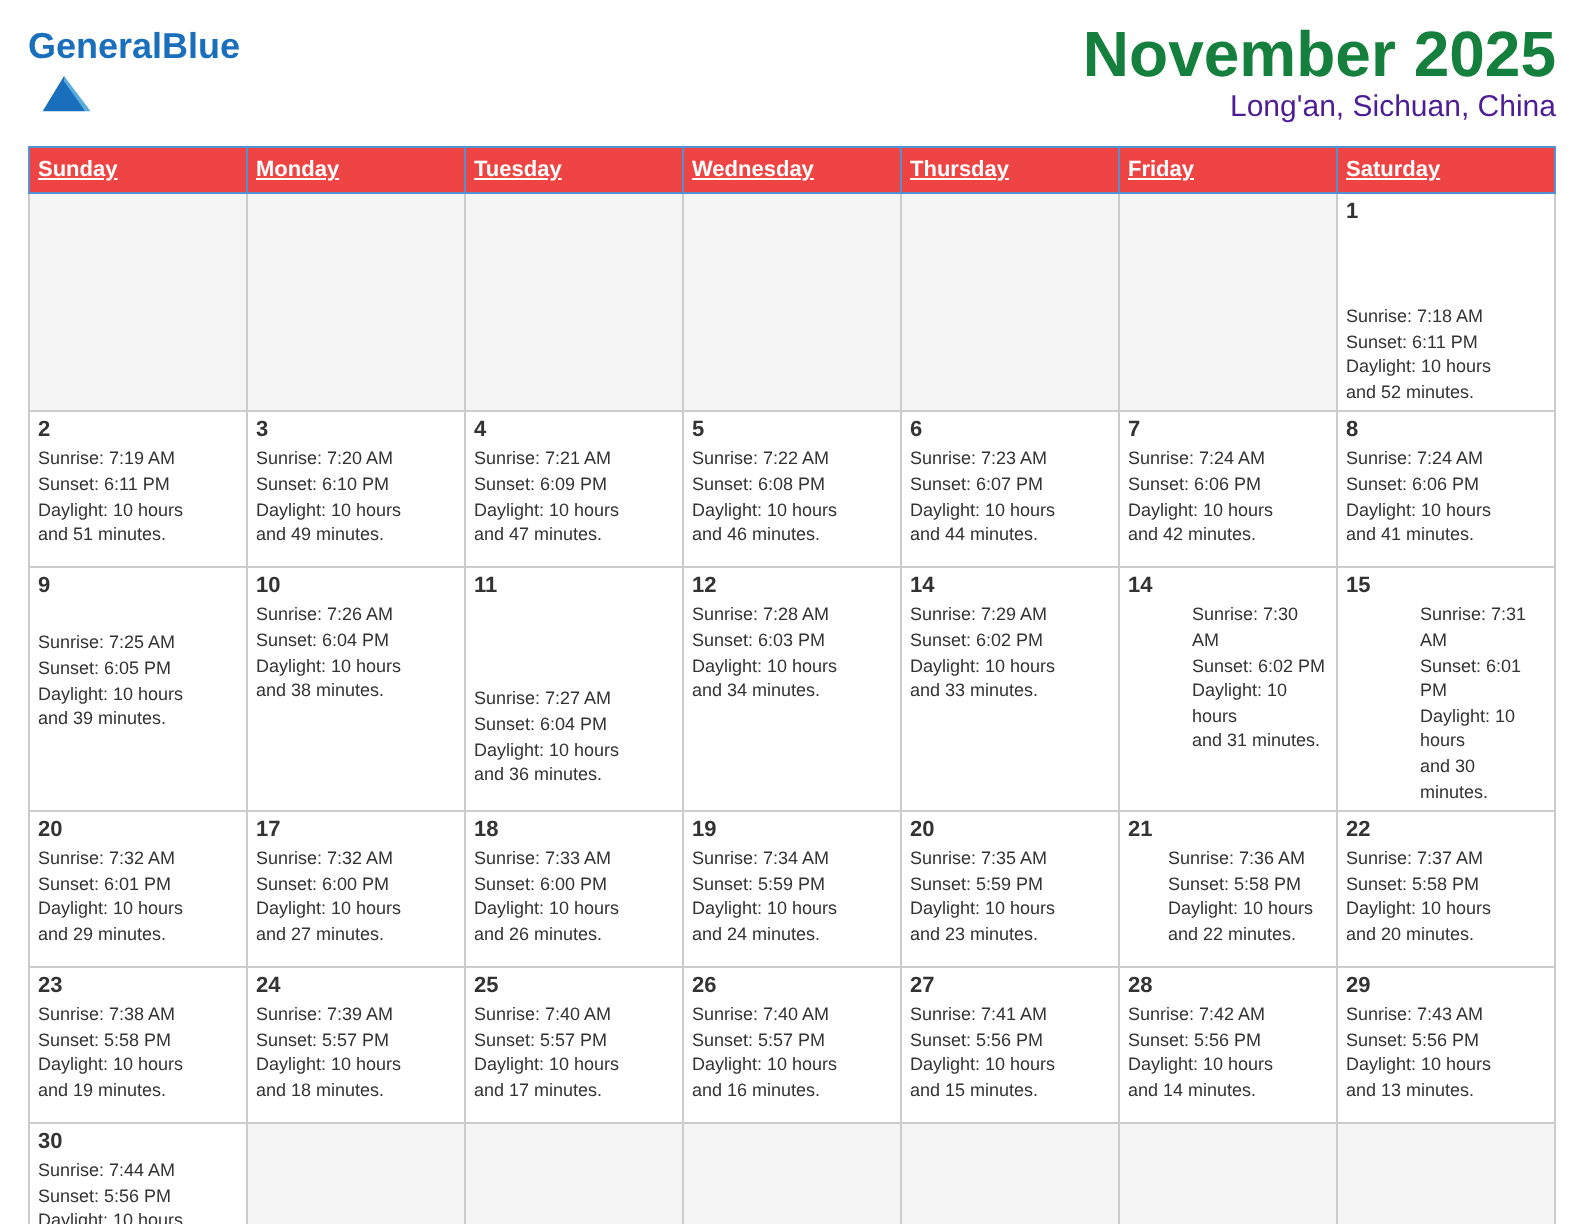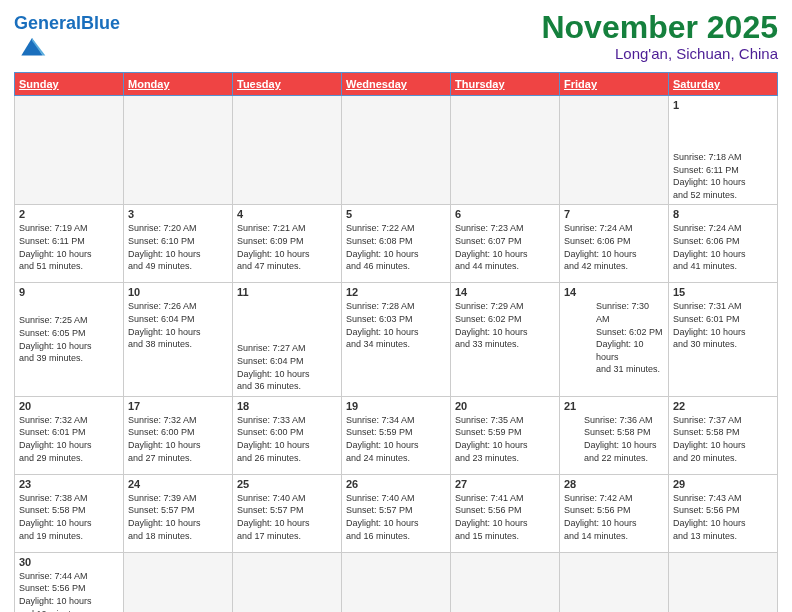--- a/index.html
+++ b/index.html
@@ -250,21 +250,21 @@
           </td>
           <td>
             <span class="day-num">14</span>
             <div class="day-info" style="white-space: pre-line; margin-left: 32px;">Sunrise: 7:30 AM
 Sunset: 6:02 PM
 Daylight: 10 hours
 and 31 minutes.</div>
           </td>
           <td>
             <span class="day-num">15</span>
-            <div class="day-info" style="white-space: pre-line;">Sunrise: 7:31 AM
+            <div class="day-info" style="white-space: pre-line; margin-left: 37px;">Sunrise: 7:31 AM
 Sunset: 6:01 PM
 Daylight: 10 hours
 and 30 minutes.</div>
           </td>
         </tr>
         <tr>
           <td>
             <span class="day-num">20</span>
             <div class="day-info" style="white-space: pre-line;">Sunrise: 7:32 AM
 Sunset: 6:01 PM

